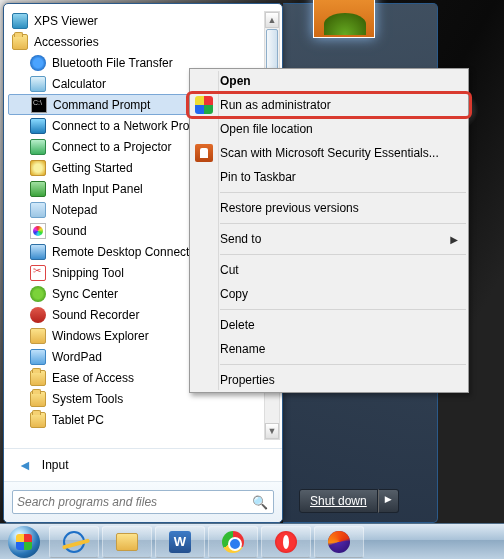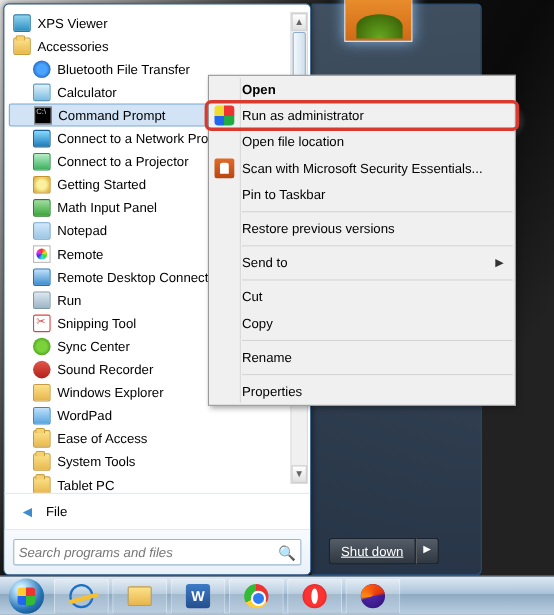--- a/index.html
+++ b/index.html
@@ -190,29 +190,25 @@
         <li class="sub">
           <span class="ico math"></span>
           <span>Math Input Panel</span>
         </li>
         <li class="sub">
           <span class="ico notepad"></span>
           <span>Notepad</span>
         </li>
         <li class="sub">
           <span class="ico paint"></span>
-          <span>Remote</span>
+          <span>Sound</span>
         </li>
         <li class="sub">
           <span class="ico rdc"></span>
           <span>Remote Desktop Connecti</span>
-        </li>
-        <li class="sub">
-          <span class="ico run"></span>
-          <span>Run</span>
         </li>
         <li class="sub">
           <span class="ico snip"></span>
           <span>Snipping Tool</span>
         </li>
         <li class="sub">
           <span class="ico sync"></span>
           <span>Sync Center</span>
         </li>
         <li class="sub">
@@ -241,21 +237,21 @@
         </li>
       </ul>
   </div>
   <div class="scrollbar">
     <div class="arrow">▲</div>
     <div class="thumb"></div>
     <div class="arrow bot">▼</div>
   </div>
   <div class="backrow">
     <span class="backarrow">◄</span>
-    <span>File</span>
+    <span>Input</span>
   </div>
   <div class="searchwrap">
     <div class="searchbox">
       <input placeholder="Search programs and files" style="">
       <span class="magnify">🔍</span>
     </div>
   </div>
 </div>
 
 <div class="ctxmenu" id="ctx">
@@ -289,20 +285,23 @@
     </div>
     <div class="sep"></div>
     <div class="row">
       <span>Cut</span>
     </div>
     <div class="row">
       <span>Copy</span>
     </div>
     <div class="sep"></div>
     <div class="row">
+      <span>Delete</span>
+    </div>
+    <div class="row">
       <span>Rename</span>
     </div>
     <div class="sep"></div>
     <div class="row">
       <span>Properties</span>
     </div>
   </div>
 
 <div class="taskbar">
   <div class="startbtn">

